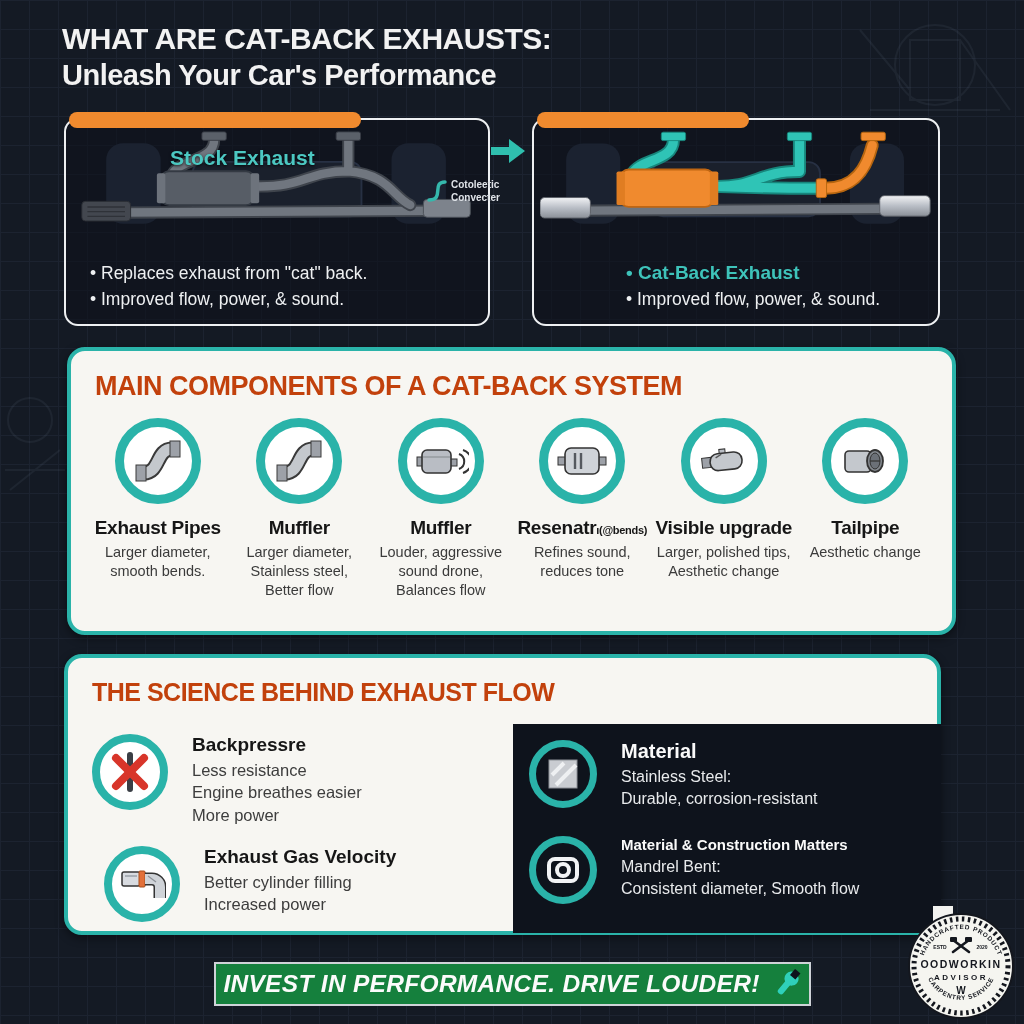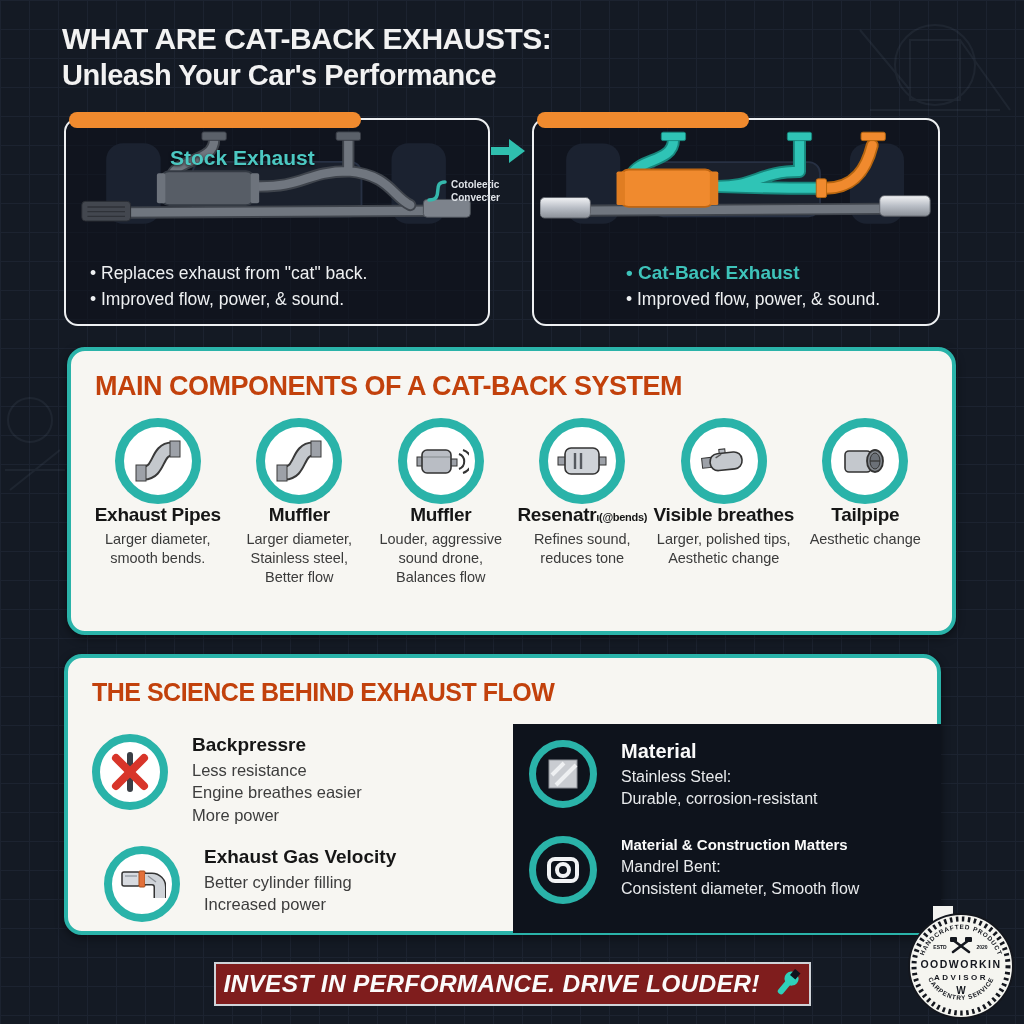--- a/index.html
+++ b/index.html
@@ -54,40 +54,40 @@
   .card-science    { left:64px; top:654px; width:877px; height:281px; }
   .card h2 { font-size:27px; font-weight:bold; letter-spacing:-0.5px; color:#c2410c;
              margin:20px 0 0 24px; }
   .card-science h2 { font-size:25px; }
 
   
   .comp-row { display:flex; justify-content:space-between; padding:16px 16px 0 16px; }
   .comp-col { width:142px; text-align:center; }
   .ring { width:86px; height:86px; border:9px solid #2ab3a9; border-radius:50%;
           background:#fff; margin:0 auto; display:flex; align-items:center; justify-content:center; }
-  .comp-name { font-size:19px; font-weight:bold; letter-spacing:-0.3px; }
+  .comp-name { font-size:19px; font-weight:bold; margin-top:13px; letter-spacing:-0.3px; }
   .comp-suffix { font-size:11px; font-weight:bold; }
   .comp-desc { font-size:14.5px; color:#3b3b3b; margin-top:4px; line-height:1.3; }
 
   
   .sci-item { position:absolute; display:flex; align-items:flex-start; gap:24px; }
   .sci-ring { width:76px; height:76px; border:8px solid #2ab3a9; border-radius:50%;
               background:#fff; display:flex; align-items:center; justify-content:center; flex:0 0 auto; }
   .sci-title { font-size:19px; font-weight:bold; color:#161616; }
   .sci-desc  { font-size:16.5px; color:#3d3d3d; line-height:1.35; margin-top:3px; }
   .sci-dark { position:absolute; left:445px; top:66px; width:428px; height:209px;
               background:#0e131c; }
   .sci-dark .sci-ring { background:#0e131c; width:68px; height:68px; border-width:7px; }
   .sci-dark .sci-title { color:#fafafa; font-size:20px; }
   .sci-dark .sci-title.big { font-size:15px; white-space:nowrap; }
   .sci-dark .sci-desc { color:#e8eaec; font-size:16px; }
 
   
   .banner { position:absolute; left:214px; top:962px; width:597px; height:44px;
-            background:#7f1d1d; border:2px solid #cfd3d8; display:flex; align-items:center;
+            background:#15803d; border:2px solid #cfd3d8; display:flex; align-items:center;
             justify-content:center; gap:12px; }
   .banner .txt { font-size:24.5px; font-weight:bold; font-style:italic; color:#fbfbfb;
                  letter-spacing:0.3px; }
 
   .badge { position:absolute; left:903px; top:906px; width:116px; height:116px; }
 </style>
 </head>
 <body>
 
 <svg class="sketch" style="left:850px; top:10px;" width="170" height="120" viewBox="0 0 170 120">
@@ -254,21 +254,21 @@
       <div class="ring">
         <svg width="56" height="56" viewBox="0 0 56 56">
           <g transform="rotate(-6 28 28)">
             <rect x="6" y="23" width="9" height="10" fill="#9da1a8" stroke="#333"></rect>
             <rect x="24" y="16" width="6" height="5" fill="#b9bdc4" stroke="#333"></rect>
             <rect x="14" y="20" width="32" height="17" rx="8" fill="#c4c8cd" stroke="#333" stroke-width="1.6"></rect>
             <path d="M20 24 L26 21" stroke="#555" stroke-width="1.4"></path>
           </g>
         </svg>
       </div>
-      <div class="comp-name">Visible breathes</div>
+      <div class="comp-name">Visible upgrade</div>
       <div class="comp-desc pre">Larger, polished tips,
 Aesthetic change</div>
     </div>
 
     <div class="comp-col">
       <div class="ring">
         <svg width="56" height="56" viewBox="0 0 56 56">
           <rect x="8" y="18" width="26" height="21" rx="4" fill="#c4c8cd" stroke="#333" stroke-width="1.6"></rect>
           <ellipse cx="38" cy="28" rx="8" ry="11" fill="#84898f" stroke="#333" stroke-width="1.8"></ellipse>
           <ellipse cx="38" cy="28" rx="5" ry="8" fill="#6b7077" stroke="#333"></ellipse>

